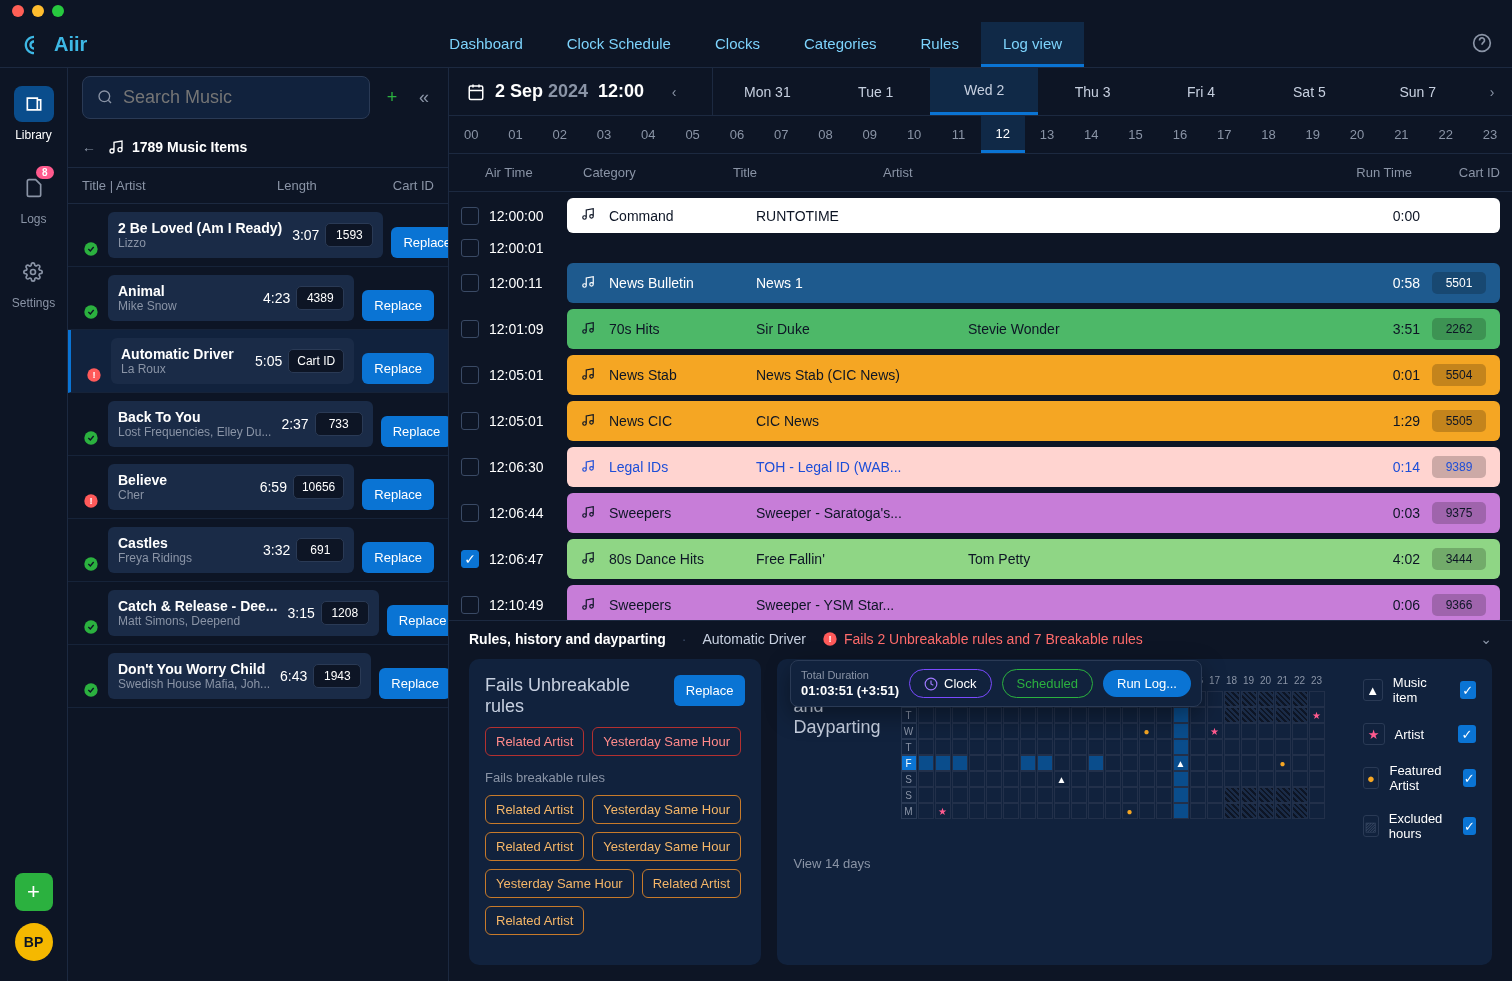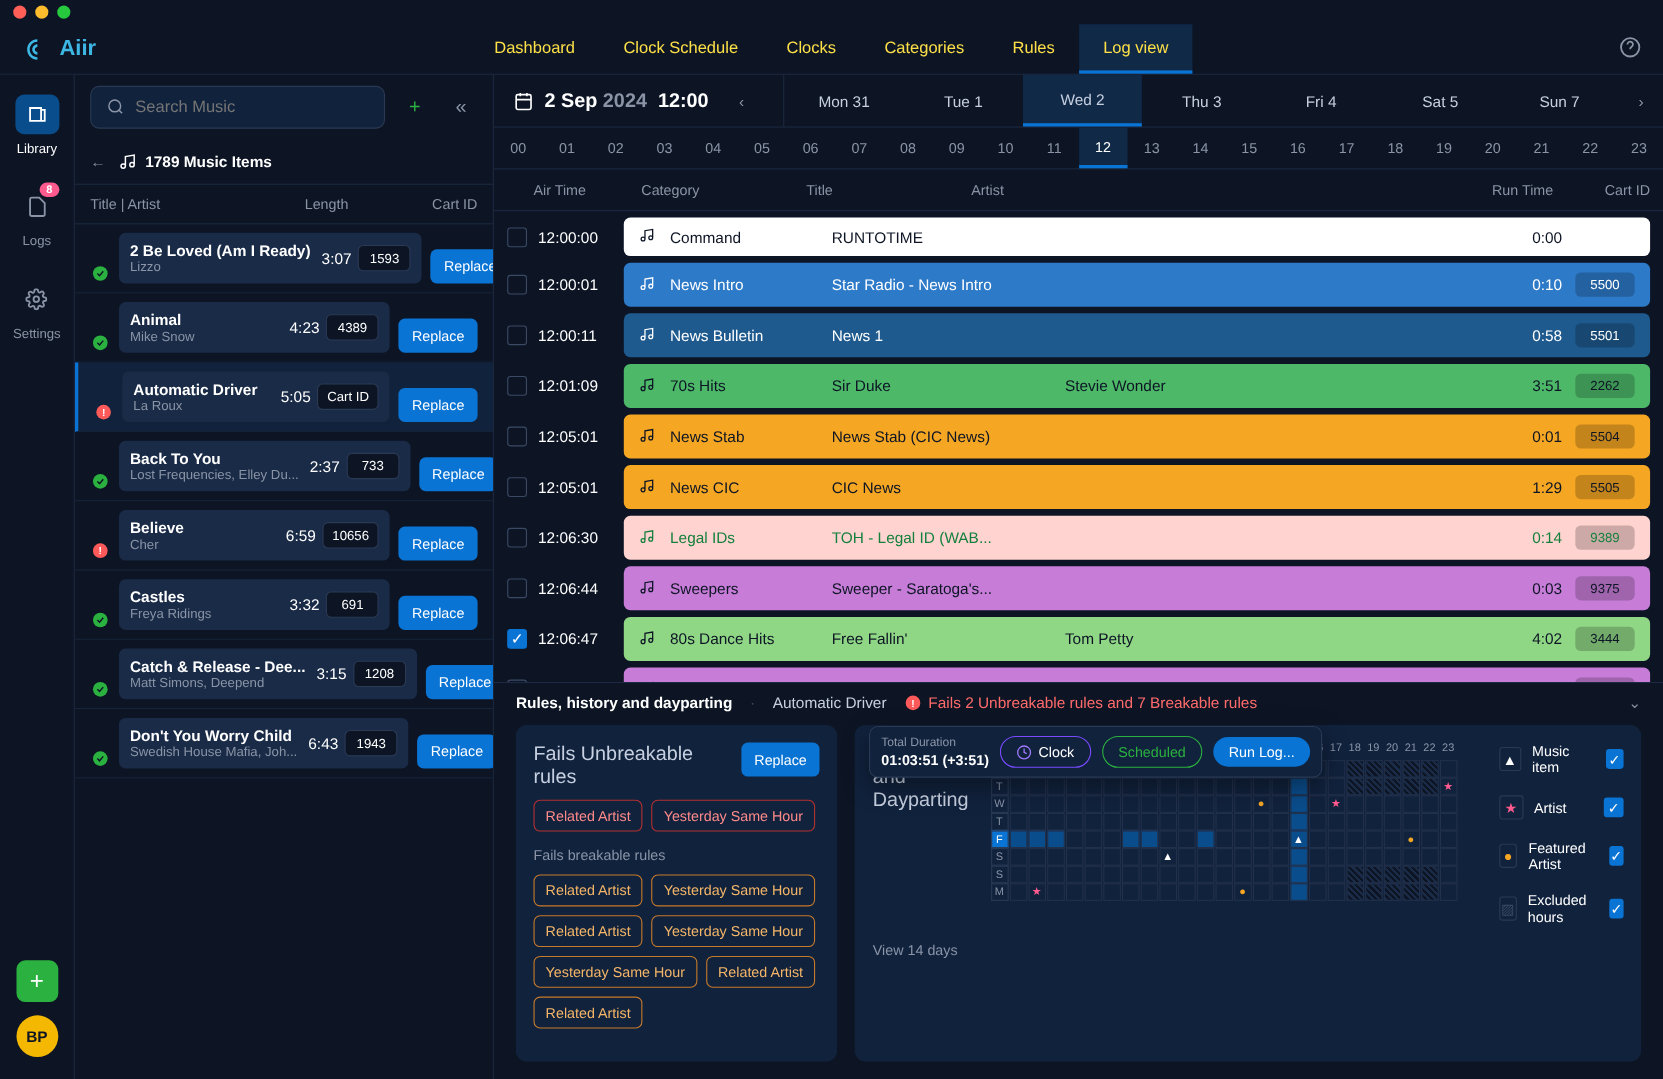--- a/index.html
+++ b/index.html
@@ -4,21 +4,21 @@
 <style>
 *{margin:0;padding:0;box-sizing:border-box;font-family:-apple-system,BlinkMacSystemFont,'Segoe UI',sans-serif}
 body{background:#0d1525;color:#fff;width:1512px;height:981px;overflow:hidden;font-size:14px}
 .titlebar{height:22px;background:#0d1525;display:flex;align-items:center;padding:0 12px;gap:8px}
 .dot{width:12px;height:12px;border-radius:50%}
 .dot-r{background:#ff5f56}.dot-y{background:#ffbd2e}.dot-g{background:#27c93f}
 .topnav{height:46px;background:#0d1525;display:flex;align-items:center;padding:0 20px;border-bottom:1px solid #1c2940}
 .logo{display:flex;align-items:center;gap:6px;color:#3db8e5;font-size:20px;font-weight:600}
 .logo svg{width:28px;height:28px}
 .navtabs{display:flex;margin-left:340px;height:100%}
-.navtab{padding:0 22px;display:flex;align-items:center;color:#fde047;cursor:pointer;font-size:15px;font-weight:500;border-bottom:3px solid transparent}
+.navtab{padding:0 22px;display:flex;align-items:center;color:#7dd3fc;cursor:pointer;font-size:15px;font-weight:500;border-bottom:3px solid transparent}
 .navtab.active{border-bottom-color:#0a74d4;background:#102947}
 .help-icon{margin-left:auto;color:#8a94a6;cursor:pointer}
 
 .main{display:flex;height:calc(100% - 68px)}
 .sidebar{width:68px;background:#0d1525;border-right:1px solid #1c2940;display:flex;flex-direction:column;align-items:center;padding-top:18px;gap:28px}
 .sbitem{display:flex;flex-direction:column;align-items:center;gap:6px;color:#8a94a6;cursor:pointer;font-size:12px;position:relative}
 .sbitem.active{color:#fff}
 .sbitem.active .sbicon{background:#0a4d8c;border-radius:8px}
 .sbicon{width:40px;height:36px;display:flex;align-items:center;justify-content:center}
 .badge{position:absolute;top:-4px;right:0;background:#ff5a8e;color:#fff;border-radius:10px;font-size:10px;padding:1px 6px;font-weight:600}
@@ -26,21 +26,21 @@
 .add-fab{width:38px;height:38px;background:#2bb13f;border-radius:8px;display:flex;align-items:center;justify-content:center;cursor:pointer;color:#fff;font-size:22px}
 .avatar{width:38px;height:38px;background:#f5b800;border-radius:50%;display:flex;align-items:center;justify-content:center;color:#0d1525;font-weight:600}
 
 .panel-l{width:381px;border-right:1px solid #1c2940;display:flex;flex-direction:column}
 .compare-bar{height:48px;display:flex;align-items:center;padding:0 14px;gap:12px;border-bottom:1px solid #1c2940}
 .compare-text{font-size:14px;font-weight:500}
 .compare-time{color:#3db8e5;font-weight:600}
 .find-btn{margin-left:auto;background:transparent;border:1px solid #2a3a55;color:#fff;padding:7px 14px;border-radius:6px;cursor:pointer;font-size:13px}
 .search-row{height:58px;display:flex;align-items:center;padding:0 14px;gap:12px}
 .search-box{flex:1;display:flex;align-items:center;gap:10px;background:#11223d;border:1px solid #2a3a55;border-radius:8px;padding:10px 14px}
-.search-box input{background:transparent;border:none;color:#fff;outline:none;font-size:15px;flex:1}
+.search-box input{background:transparent;border:none;color:#fff;outline:none;font-size:18px;flex:1}
 .icon-btn{width:30px;height:30px;display:flex;align-items:center;justify-content:center;cursor:pointer;color:#2bb13f;font-size:18px}
 .collapse-btn{color:#8a94a6}
 .items-header{height:42px;display:flex;align-items:center;padding:0 14px;gap:12px;border-bottom:1px solid #1c2940}
 .back-arrow{color:#8a94a6;cursor:pointer}
 .items-count{font-weight:600;display:flex;align-items:center;gap:8px}
 .col-headers{height:36px;display:flex;align-items:center;padding:0 14px;font-size:13px;color:#8a94a6;border-bottom:1px solid #1c2940}
 .col-ta{width:195px}.col-len{width:60px}.col-cid{flex:1;text-align:right}
 .music-list{flex:1;overflow-y:auto}
 .music-row{display:flex;align-items:flex-end;padding:8px 14px;gap:8px;border-bottom:1px solid #162339}
 .music-row.selwarn{border-left:3px solid #0a74d4;background:#11223d}
@@ -79,21 +79,21 @@
 .logtitle{width:200px;font-size:14px}
 .logartist{flex:1;font-size:14px}
 .logrun{width:50px;text-align:right;font-size:14px}
 .logcid{background:rgba(0,0,0,.2);border-radius:5px;padding:4px 10px;font-size:12px;min-width:54px;text-align:center}
 .c-white{background:#fff;color:#0d1525}
 .c-blue{background:#2d7ac8;color:#fff}
 .c-dblue{background:#1e5a8e;color:#fff}
 .c-green{background:#4db868;color:#0d1525}
 .c-lgreen{background:#8fd685;color:#0d1525}
 .c-orange{background:#f5a623;color:#0d1525}
-.c-pink{background:#ffd4d0;color:#15803d}
+.c-pink{background:#ffd4d0;color:#1d4ed8}
 .c-purple{background:#c77dd8;color:#0d1525}
 
 .float-bar{position:absolute;right:310px;bottom:274px;background:#11223d;border:1px solid #2a3a55;border-radius:8px;padding:8px 10px;display:flex;align-items:center;gap:10px;box-shadow:0 8px 24px rgba(0,0,0,.4)}
 .fb-dur{display:flex;flex-direction:column;gap:2px}
 .fb-label{font-size:11px;color:#8a94a6}
 .fb-val{font-size:13px;font-weight:600}
 .fb-btn{border-radius:16px;padding:6px 14px;font-size:13px;cursor:pointer;display:flex;align-items:center;gap:6px}
 .fb-clock{border:1px solid #7a4aff;color:#fff;background:transparent}
 .fb-sched{border:1px solid #2bb13f;color:#2bb13f;background:transparent}
 .fb-run{background:#0a74d4;color:#fff;border:none}
@@ -431,30 +431,20 @@
     <span class="logcat">Command</span>
             <span class="logtitle">RUNTOTIME</span>
             <span class="logartist"></span>
     <span class="logrun">0:00</span>
             <div style="width:54px"></div>
           </div>
         </div>
         <div class="log-row">
           <div class="cb"></div>
           <div class="air">12:00:01</div>
-    <div class="logcard c-blue">
-            <span class="note"><svg width="14" height="14" viewBox="0 0 24 24" fill="none" stroke="currentColor" stroke-width="2">
-                <path d="M9 18V5l12-2v13M9 18a3 3 0 11-6 0 3 3 0 016 0zm12-2a3 3 0 11-6 0 3 3 0 016 0z"></path>
-              </svg></span>
-    <span class="logcat">News Intro</span>
-            <span class="logtitle">Star Radio - News Intro</span>
-            <span class="logartist"></span>
-    <span class="logrun">0:10</span>
-            <div class="logcid">5500</div>
-          </div>
         </div>
         <div class="log-row">
           <div class="cb"></div>
           <div class="air">12:00:11</div>
     <div class="logcard c-dblue">
             <span class="note"><svg width="14" height="14" viewBox="0 0 24 24" fill="none" stroke="currentColor" stroke-width="2">
                 <path d="M9 18V5l12-2v13M9 18a3 3 0 11-6 0 3 3 0 016 0zm12-2a3 3 0 11-6 0 3 3 0 016 0z"></path>
               </svg></span>
     <span class="logcat">News Bulletin</span>
             <span class="logtitle">News 1</span>

